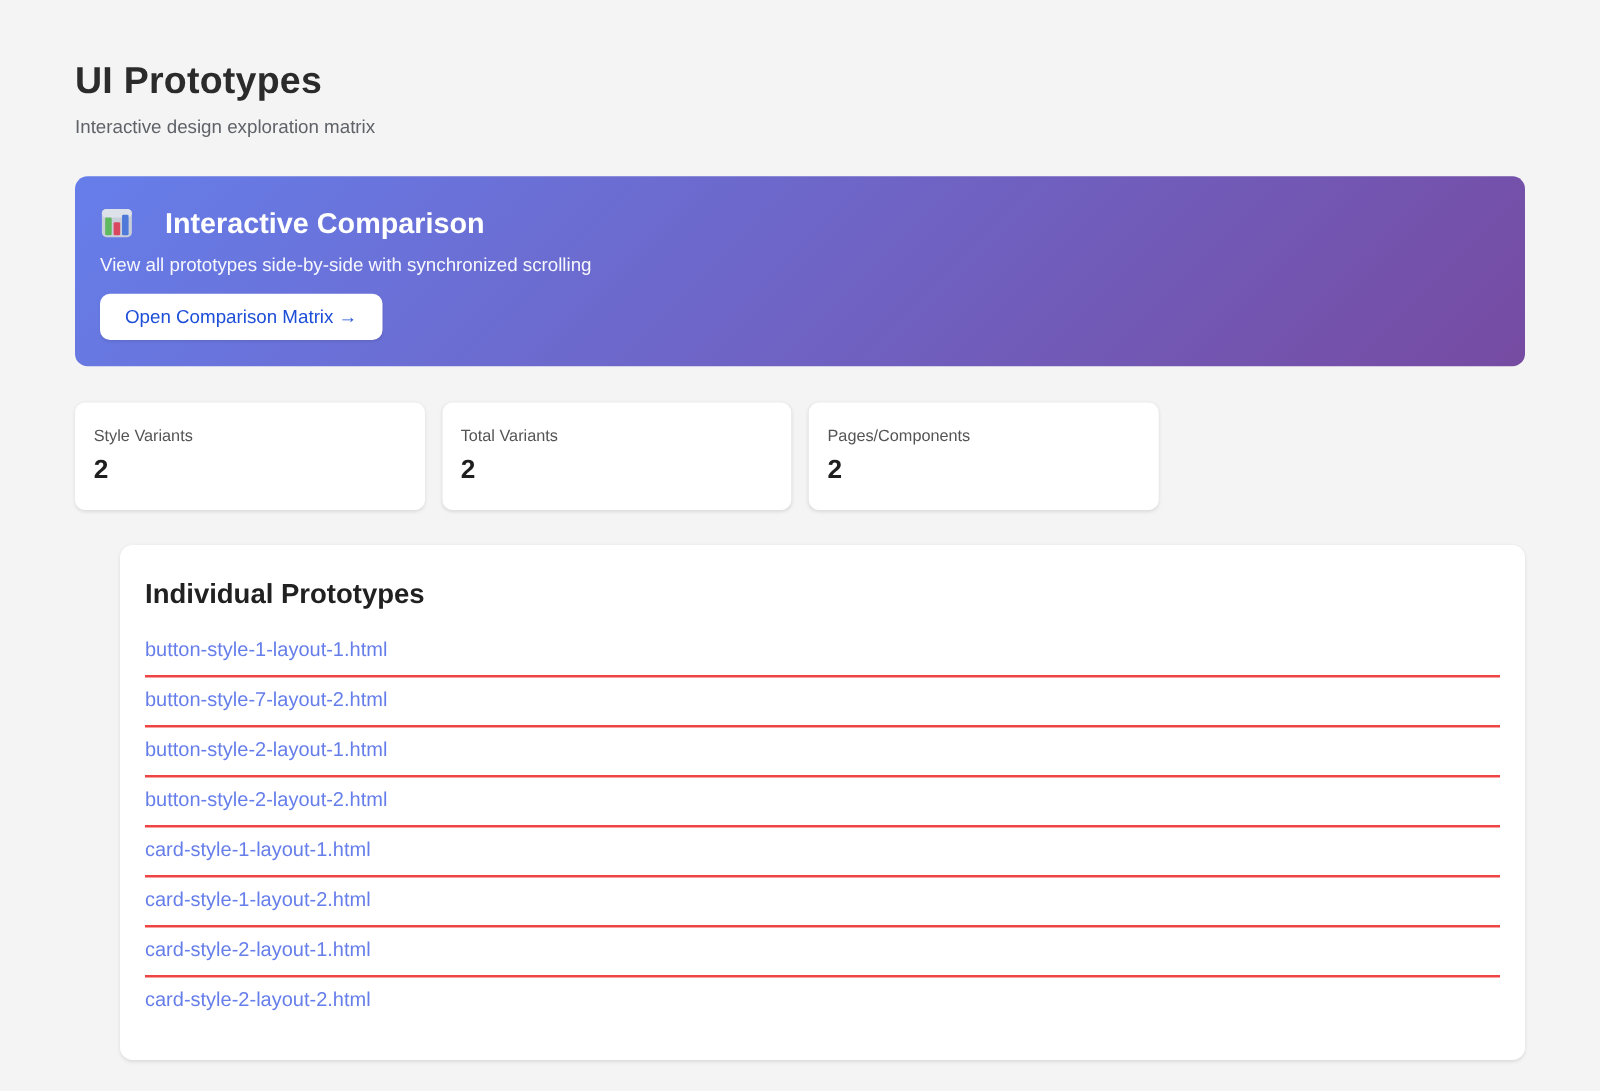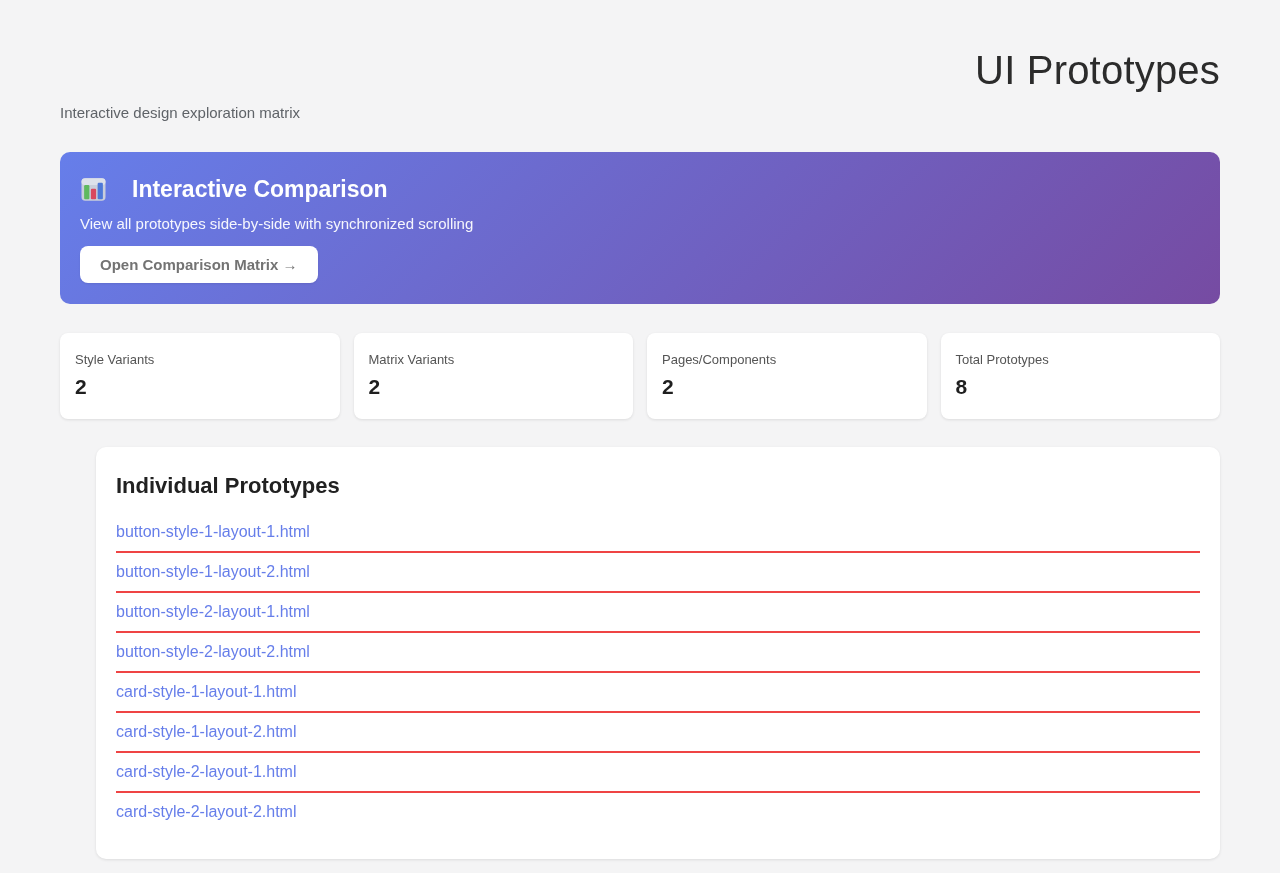--- a/index.html
+++ b/index.html
@@ -6,25 +6,24 @@
   html, body {
     width: 1280px;
     background: #f4f4f5;
     font-family: "Liberation Sans", "DejaVu Sans", sans-serif;
     color: #2b2b2b;
   }
   .container {
     padding: 48px 60px 40px 60px;
   }
   h1.page-title {
-    font-size: 40px;
-    font-weight: 400;
+    font-size: 30px;
+    font-weight: 700;
     color: #2b2b2b;
     letter-spacing: 0.2px;
-    text-align: right;
   }
   .page-subtitle {
     margin-top: 11px;
     font-size: 15px;
     color: #5f6368;
   }
   
   .banner {
     margin-top: 31px;
     border-radius: 10px;
@@ -42,23 +41,23 @@
   .banner-title .emoji svg { display: block; }
   .banner-desc {
     margin-top: 12px;
     font-size: 15px;
     color: rgba(255,255,255,0.94);
   }
   .banner-btn {
     display: inline-block;
     margin-top: 14px;
     background: #ffffff;
-    color: #737373;
+    color: #1d4ed8;
     font-size: 15px;
-    font-weight: 700;
+    font-weight: 400;
     padding: 10px 20px;
     border-radius: 8px;
     text-decoration: none;
     cursor: pointer;
     box-shadow: 0 1px 2px rgba(0,0,0,0.08);
   }
   
   .stats {
     margin-top: 29px;
     display: grid;
@@ -137,41 +136,37 @@
     <p class="banner-desc">View all prototypes side-by-side with synchronized scrolling</p>
     <a class="banner-btn">Open Comparison Matrix →</a>
   </section>
 
   <div class="stats">
     <div class="stat-card">
       <div class="stat-label">Style Variants</div>
       <div class="stat-value">2</div>
     </div>
     <div class="stat-card">
-      <div class="stat-label">Matrix Variants</div>
+      <div class="stat-label">Total Variants</div>
       <div class="stat-value">2</div>
     </div>
     <div class="stat-card">
       <div class="stat-label">Pages/Components</div>
       <div class="stat-value">2</div>
-    </div>
-    <div class="stat-card">
-      <div class="stat-label">Total Prototypes</div>
-      <div class="stat-value">8</div>
     </div>
   </div>
 
   <section class="proto-card">
     <h2 class="proto-heading">Individual Prototypes</h2>
     <ul class="proto-list">
       <li class="proto-item">
         <a class="proto-link">button-style-1-layout-1.html</a>
       </li>
       <li class="proto-item">
-        <a class="proto-link">button-style-1-layout-2.html</a>
+        <a class="proto-link">button-style-7-layout-2.html</a>
       </li>
       <li class="proto-item">
         <a class="proto-link">button-style-2-layout-1.html</a>
       </li>
       <li class="proto-item">
         <a class="proto-link">button-style-2-layout-2.html</a>
       </li>
       <li class="proto-item">
         <a class="proto-link">card-style-1-layout-1.html</a>
       </li>

